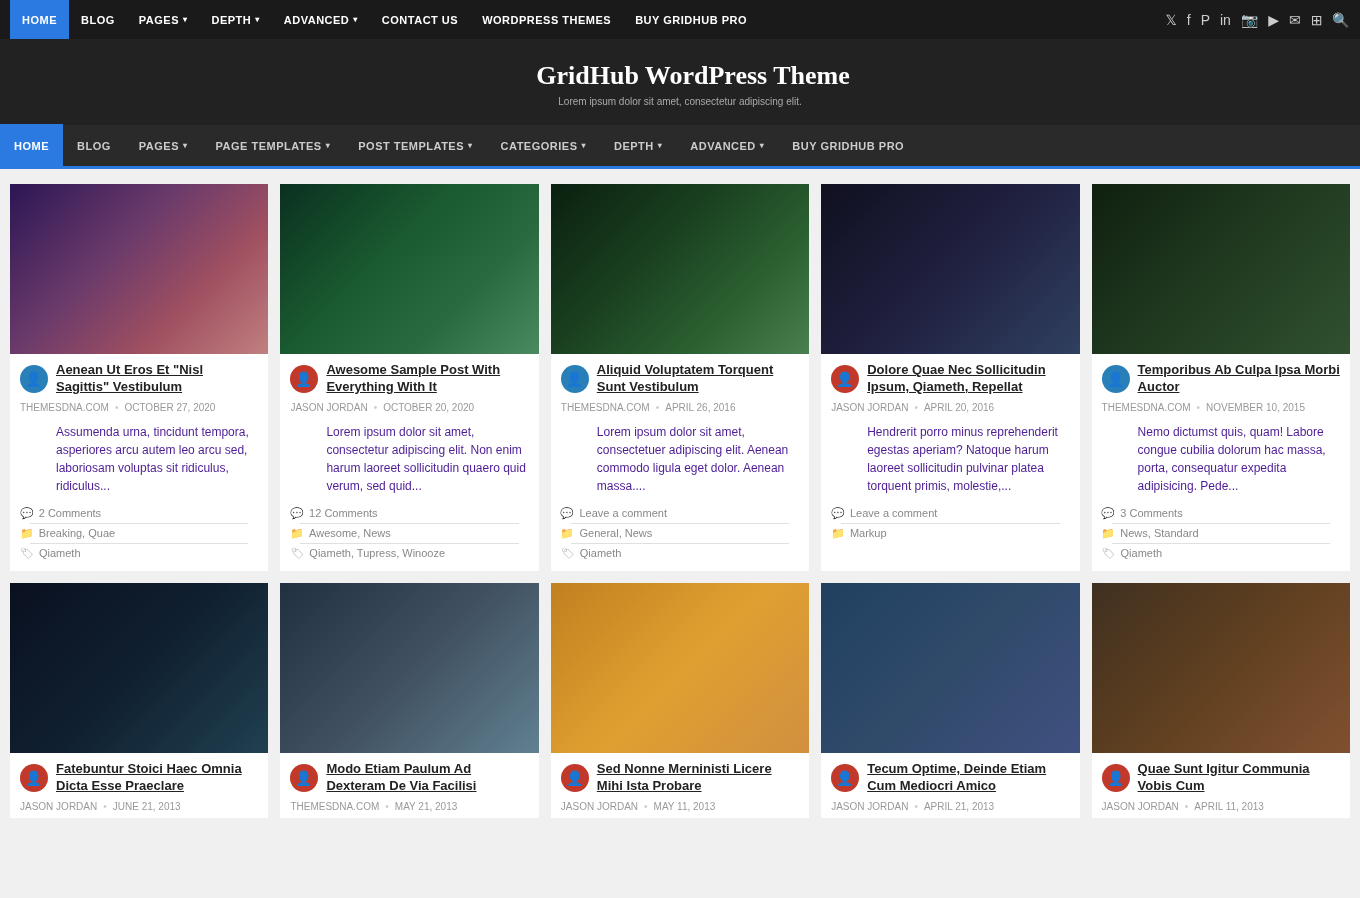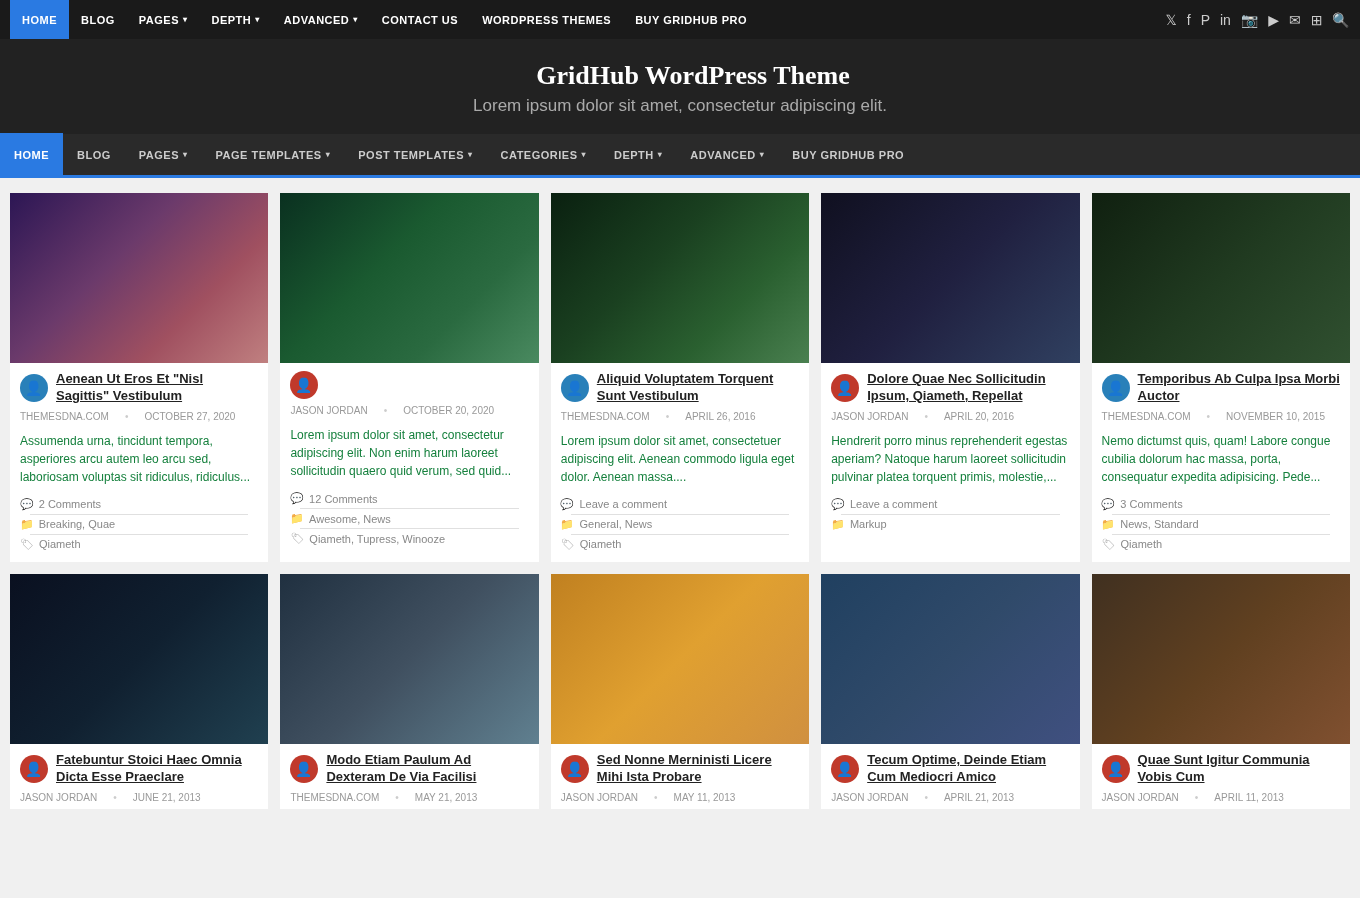--- a/index.html
+++ b/index.html
@@ -39,21 +39,21 @@
     }
     .site-title {
       color: #fff;
       font-size: 26px;
       font-weight: bold;
       font-family: Georgia, serif;
       margin-left: 26px;
     }
     .site-tagline {
       color: #aaa;
-      font-size: 17px;
+      font-size: 10px;
       margin-top: 5px;
     }
 
     
     .main-nav {
       background: #2a2a2a;
       display: flex;
       align-items: center;
       height: 44px;
       border-bottom: 3px solid #2a7ae2;
@@ -121,28 +121,29 @@
       font-weight: bold;
       line-height: 1.3;
       color: #222;
     }
     .post-attribution {
       display: flex;
       align-items: flex-start;
       padding: 2px 10px 6px;
       font-size: 10px;
       color: #999;
-      gap: 16px;
+      gap: 6px;
     }
     .attr-dot { color: #ccc; }
     .post-excerpt {
       padding: 4px 10px 8px;
       font-size: 12px;
-      color: #15803d;
+      color: #4c1d95;
       line-height: 1.5;
+      margin-left: 36px;
     }
     .post-footer { padding: 4px 10px 8px; }
     .post-footer-row {
       display: flex;
       align-items: center;
       gap: 5px;
       font-size: 11px;
       color: #888;
       margin-bottom: 3px;
     }
@@ -229,20 +230,21 @@
           <div class="post-footer-row">
             <span class="footer-icon">🏷</span>
             <span>Qiameth</span>
           </div>
         </div>
       </div>
       <div class="post-card">
         <div class="img-mask img-2"></div>
         <div class="post-meta-row">
           <div class="author-avatar avatar-red">👤</div>
+          <a href="#" class="post-title">Awesome Sample Post With Everything With It</a>
         </div>
         <div class="post-attribution">
           <span>JASON JORDAN</span>
           <span class="attr-dot">•</span>
           <span>OCTOBER 20, 2020</span>
         </div>
         <p class="post-excerpt">Lorem ipsum dolor sit amet, consectetur adipiscing elit. Non enim harum laoreet sollicitudin quaero quid verum, sed quid...</p>
         <div class="post-footer">
           <div class="post-footer-row">
             <span class="footer-icon">💬</span>

